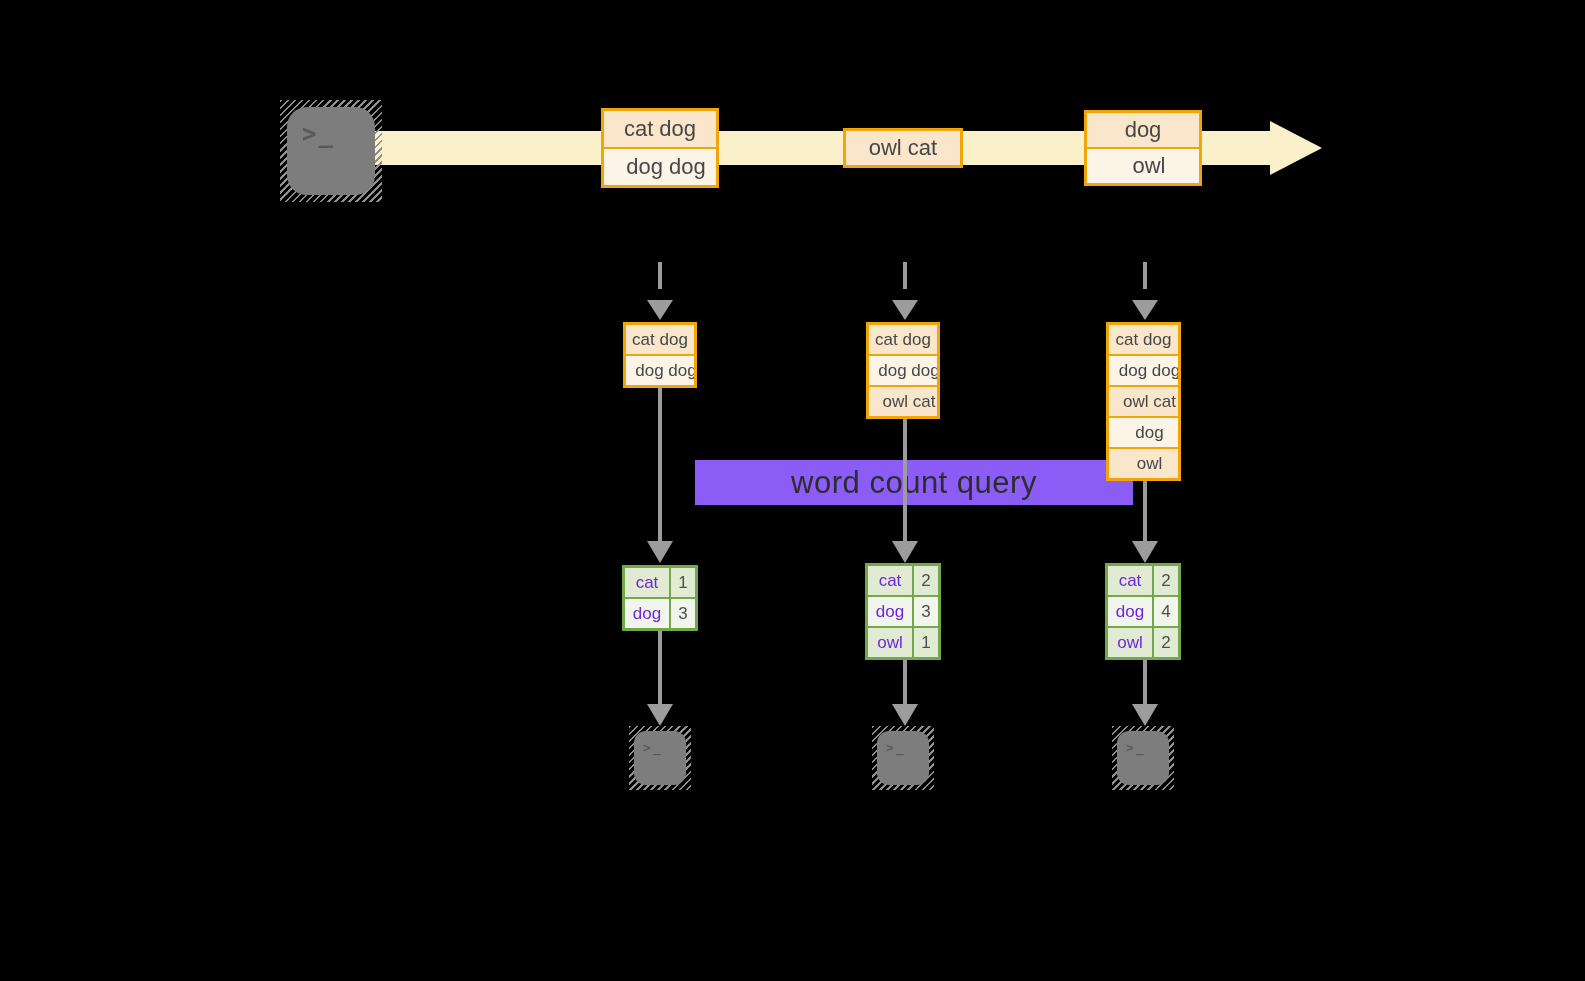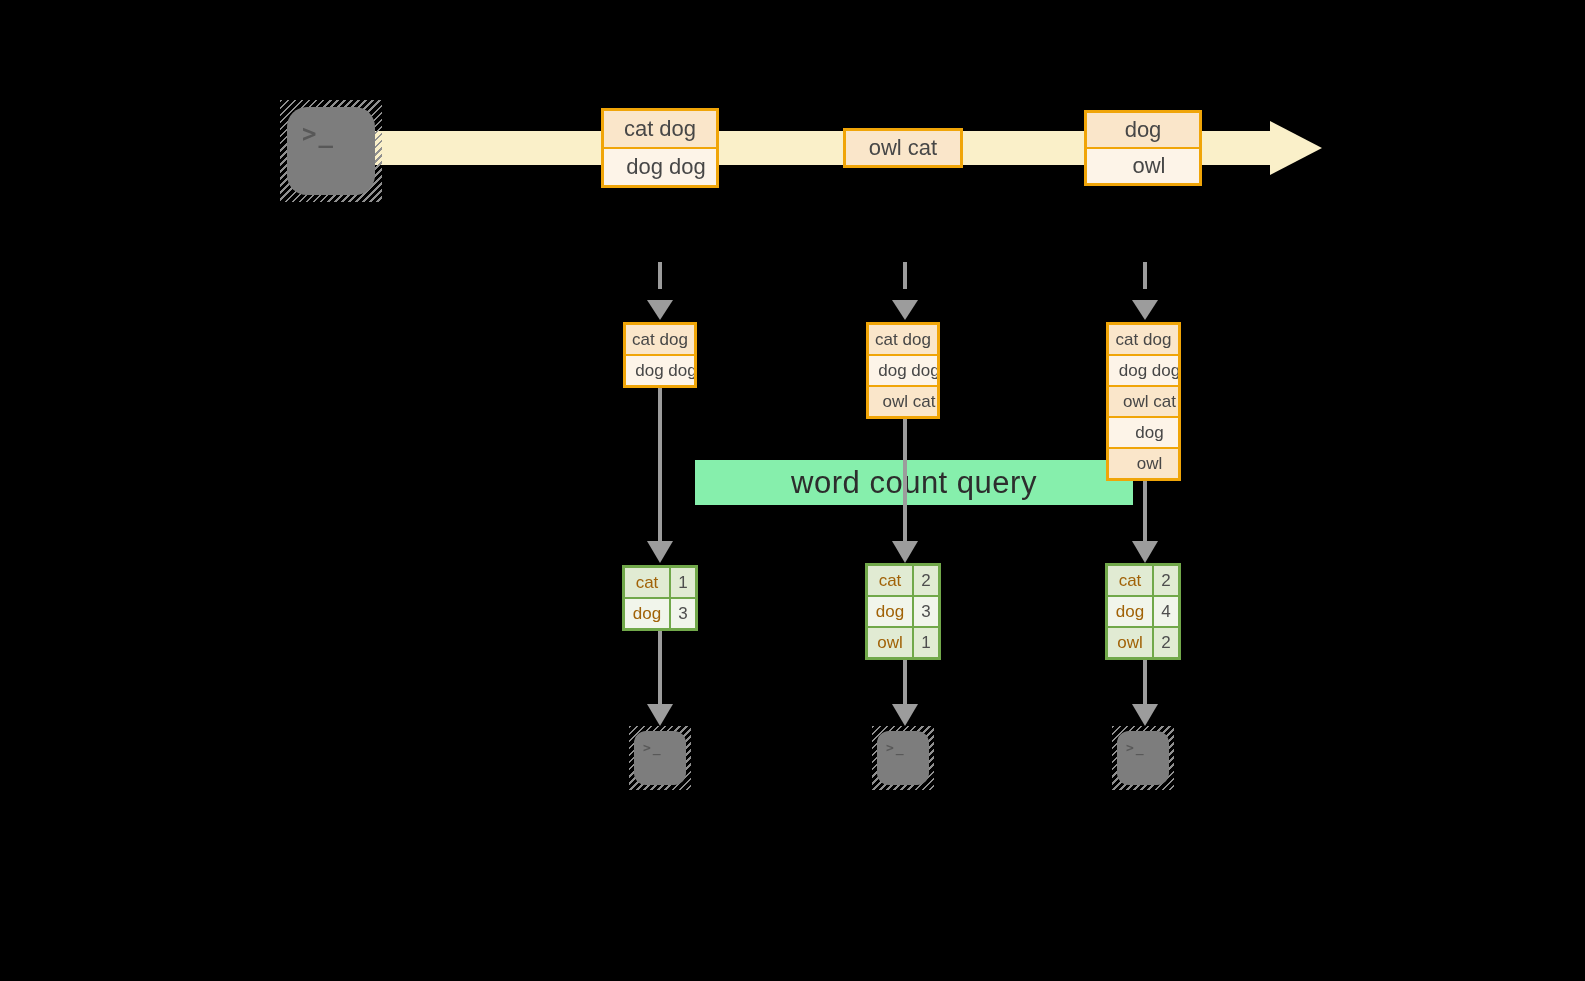--- a/index.html
+++ b/index.html
@@ -24,31 +24,31 @@
   .dash-arrow{position:absolute;width:4px;z-index:2;}
   .dash{width:4px;height:27px;background:#9c9c9c;}
   .dhead{position:absolute;top:38px;left:-11px;width:0;height:0;
     border-left:13px solid transparent;border-right:13px solid transparent;border-top:20px solid #9c9c9c;}
   
   .sarrow{position:absolute;width:4px;z-index:2;}
   .sline{width:4px;background:#9c9c9c;margin:0 auto;}
   .shead{position:absolute;bottom:0;left:-11px;width:0;height:0;
     border-left:13px solid transparent;border-right:13px solid transparent;border-top:22px solid #9c9c9c;}
   
-  .query-label{position:absolute;background:#86efac;z-index:1;
+  .query-label{position:absolute;background:#8b5cf6;z-index:1;
     display:flex;align-items:center;justify-content:center;
     font-size:31px;font-weight:300;color:#2d2d2d;letter-spacing:0.5px;}
   
   .gtable{position:absolute;border:3px solid #71a84a;z-index:2;box-sizing:border-box;}
   .grow{display:flex;height:29px;}
   .grow.divider{border-top:2px solid #71a84a;}
   .grow.dark  > div{background:#e1ebd3;}
   .grow.light > div{background:#f1f5eb;}
   .gword{width:44px;border-right:2px solid #71a84a;display:flex;align-items:center;justify-content:center;
-    font-size:17px;color:#a16207;}
+    font-size:17px;color:#6d28d9;}
   .gcount{flex:1;display:flex;align-items:center;justify-content:center;
     font-size:17px;color:#4e4e4e;}
   
   .terminal{position:absolute;z-index:3;
     background-image:repeating-linear-gradient(135deg,#8f8f8f 0,#8f8f8f 1.8px,transparent 1.8px,transparent 5px);}
   .term-body{position:absolute;background:#7d7d7d;}
   .src .term-body{inset:7px;border-radius:20px;}
   .out .term-body{inset:5px;border-radius:12px;}
   .term-glyph{display:block;color:#585858;font-weight:bold;
     font-family:"DejaVu Sans Mono",monospace;letter-spacing:2px;}

